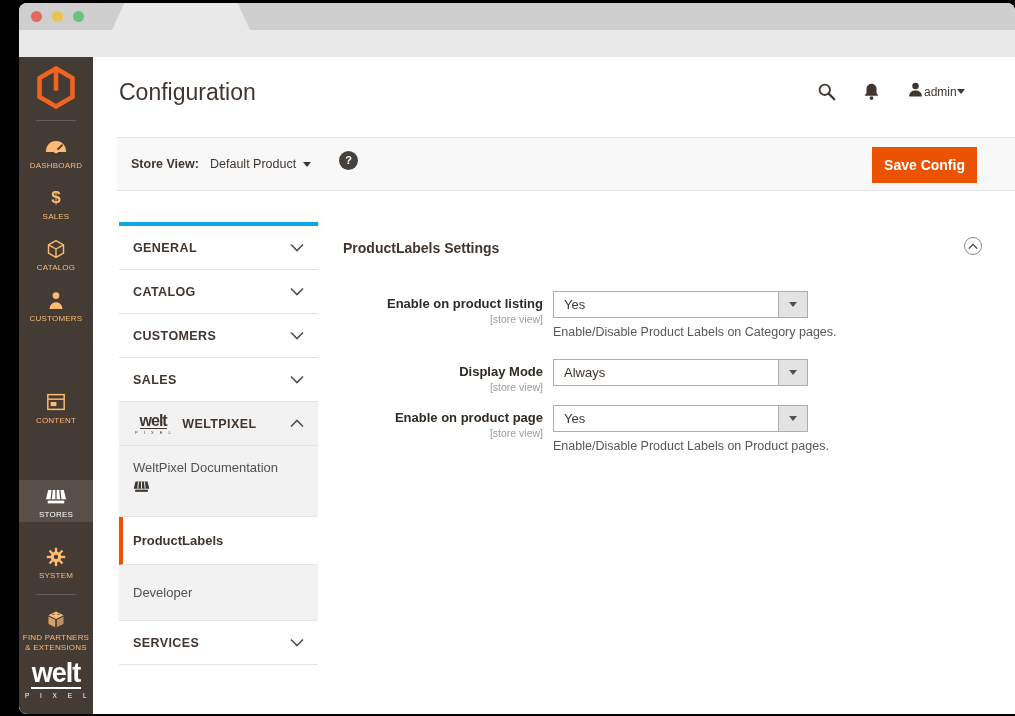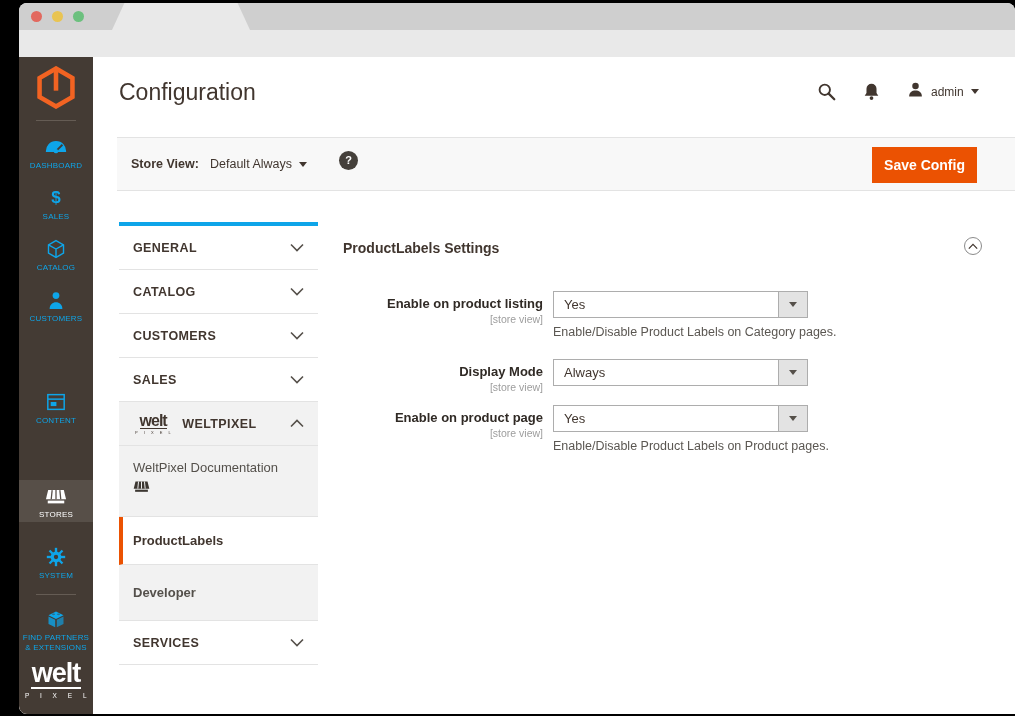--- a/index.html
+++ b/index.html
@@ -17,36 +17,36 @@
   .tab { position:absolute; left:93px; top:0; width:138px; height:27px; background:#e9e9e9;
     clip-path:polygon(9% 0,91% 0,100% 100%,0 100%); }
   .toolbar { height:27px; background:#e9e9e9; }
   .app { position:relative; height:calc(100% - 54px); background:#fff; }
 
   
   .sidebar { position:absolute; left:0; top:0; bottom:0; width:74px; background:#443b34; }
   .m-logo { position:absolute; top:9px; left:0; width:74px; text-align:center; }
   .side-divider { position:absolute; left:17px; width:40px; border-top:1px solid #655c54; }
   .side-item { position:absolute; left:0; width:74px; height:51px; text-align:center;
-    color:#0ea5e9; cursor:pointer; padding-top:5px; }
+    color:#fdba74; cursor:pointer; padding-top:5px; }
   .side-item.active { background:#574f48; color:#fff; }
   .side-icon { height:22px; display:flex; align-items:center; justify-content:center; }
   .side-icon svg { display:block; }
   .side-label { font-size:8px; letter-spacing:.2px; margin-top:3px; line-height:10px; }
   .dollar { font-size:17px; font-weight:bold; line-height:20px; }
   .welt-foot { position:absolute; top:603px; left:0; width:74px; text-align:center; color:#fff; }
   .welt-word { font-size:27px; font-weight:bold; letter-spacing:-1px; line-height:26px;
     border-bottom:2px solid #fff; display:inline-block; padding:0 1px 1px; }
   .welt-sub { font-size:6.5px; letter-spacing:4.5px; margin-top:3px; text-indent:4px; }
 
   
   .content { position:absolute; left:74px; top:0; right:0; bottom:0; background:#fff; }
   .page-title { position:absolute; left:26px; top:22px; font-size:23px; color:#41362f; }
   .hdr-icons { position:absolute; top:24px; left:724px; display:flex; align-items:center; gap:27px; color:#41362f; }
-  .hdr-btn { display:flex; align-items:center; gap:7px; cursor:pointer; }
+  .hdr-btn { display:flex; align-items:center; cursor:pointer; }
   .admin-label { font-size:12px; color:#41362f; }
   .caret { width:0; height:0; border-left:4px solid transparent; border-right:4px solid transparent;
     border-top:5px solid #41362f; display:inline-block; }
 
   .actions-band { position:absolute; left:24px; right:0; top:80px; height:54px; background:#f8f8f8;
     border-top:1px solid #e3e3e3; border-bottom:1px solid #e3e3e3; }
   .sv-label { position:absolute; left:14px; top:19px; font-size:12.5px; font-weight:bold; color:#41362f; }
   .sv-value { position:absolute; left:93px; top:19px; font-size:12.5px; color:#41362f;
     display:flex; align-items:center; gap:7px; cursor:pointer; }
   .sv-value .caret { border-top-width:5px; }
@@ -66,21 +66,21 @@
   .wp-mini { margin-right:9px; color:#41362f; text-align:center; }
   .wp-mini .w { font-size:16px; font-weight:bold; letter-spacing:-1px; line-height:14px;
     border-bottom:1px solid #41362f; display:inline-block; }
   .wp-mini .p { font-size:4px; letter-spacing:2.5px; text-indent:2px; }
   .nav-sub-doc { display:block; height:71px; padding:14px; }
   .nav-sub-doc .t { font-size:13px; color:#54504b; }
   .nav-sub-doc .store-ic { margin-top:4px; color:#3c3731; }
   .nav-sub { height:48px; font-size:13px; color:#54504b; }
   .nav-sub.active { background:#fff; border-left:4px solid #eb5202; padding-left:10px;
     color:#41362f; font-weight:bold; height:48px; }
-  .nav-sub.dev { height:56px;font-weight:bold; }
+  .nav-sub.dev { height:56px; }
 
   
   .panel-title { position:absolute; left:250px; top:183px; font-size:14px; font-weight:bold; color:#41362f; }
   .collapse-btn { position:absolute; left:871px; top:180px; width:18px; height:18px; border:1px solid #8a8a8a;
     border-radius:50%; background:#fff; display:flex; align-items:center; justify-content:center; cursor:pointer; }
   .field { position:absolute; left:117px; }
   .field-label { position:absolute; left:0; top:3px; width:333px; text-align:right; }
   .field-label .fl { font-size:13px; font-weight:bold; color:#302a25; line-height:14px; }
   .field-label .scope { display:block; font-size:10.5px; color:#9d9d9d; margin-top:1px; }
   .field-control { position:absolute; left:343px; top:0; }
@@ -256,21 +256,21 @@
                 </svg>
           </span>
           <span class="admin-label">admin</span>
           <span class="caret"></span>
         </span>
       </div>
 
       <div class="actions-band">
         <span class="sv-label">Store View:</span>
         <span class="sv-value">
-          <span>Default Always</span>
+          <span>Default Product</span>
           <span class="caret"></span>
         </span>
         <span class="help-icon">?</span>
         <button class="save-btn">Save Config</button>
       </div>
 
       <div class="config-nav">
         <div class="nav-row nav-section">
           <span class="lbl">GENERAL</span>
           <svg width="14" height="9" viewBox="0 0 14 9">

